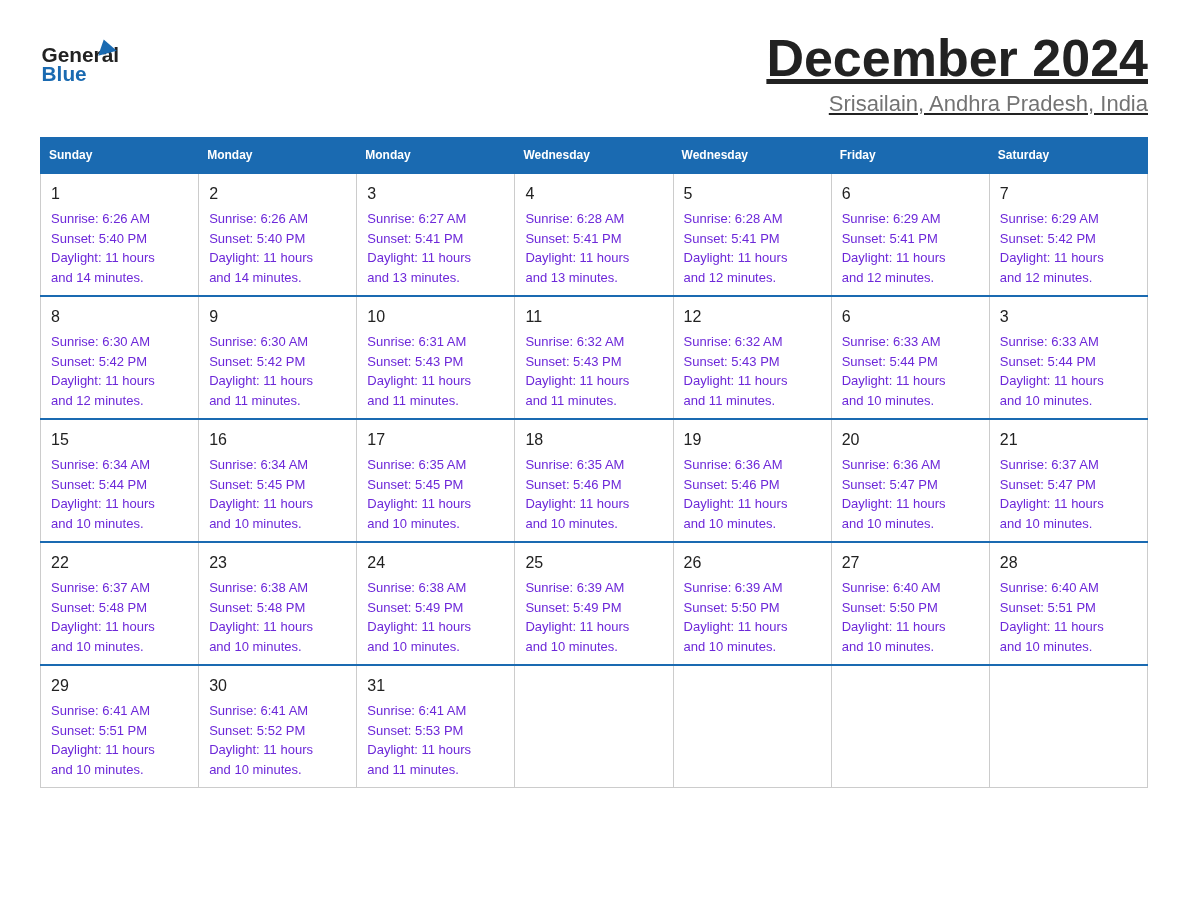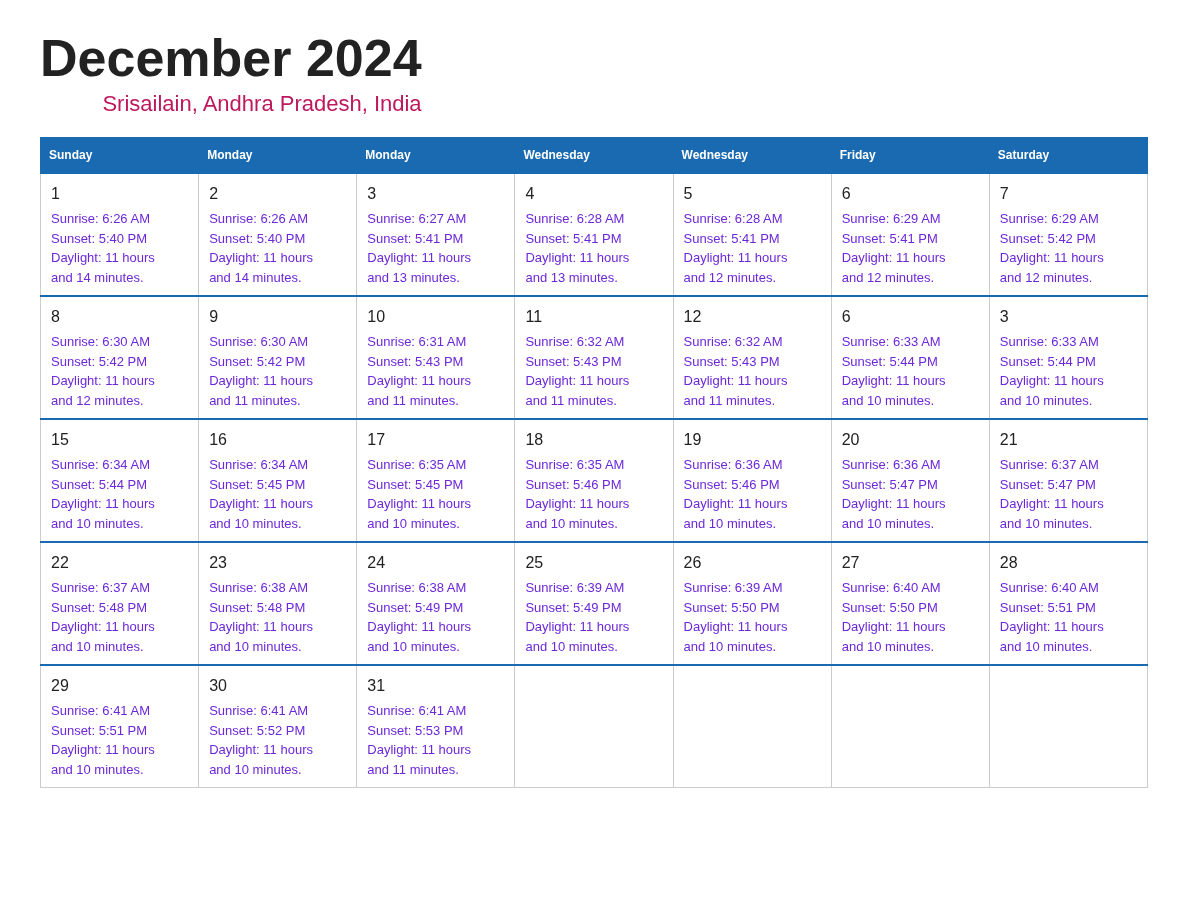--- a/index.html
+++ b/index.html
@@ -15,30 +15,31 @@
       align-items: flex-start;
       margin-bottom: 20px;
     }
     .logo-area {
       display: flex;
       flex-direction: column;
       align-items: flex-start;
     }
     .title-area {
       text-align: right;
+      text-decoration: underline;
     }
     .month-title {
       font-size: 52px;
       font-weight: bold;
       color: #222;
       line-height: 1.1;
     }
     .location-title {
       font-size: 22px;
-      color: #be185d;
+      color: #737373;
       margin-top: 4px;
     }
     .calendar {
       width: 100%;
       border-collapse: collapse;
       margin-top: 10px;
     }
     .calendar th {
       background-color: #1a6ab1;
       color: #fff;
@@ -82,20 +83,29 @@
     }
     .logo-svg {
       width: 80px;
       height: 60px;
     }
   </style>
 </head>
 <body>
 
 <div class="header">
+  <div class="logo-area">
+    <div class="logo-container">
+      <svg class="logo-svg" viewBox="0 0 100 60" xmlns="http://www.w3.org/2000/svg">
+        <text x="2" y="32" font-family="Arial" font-weight="bold" font-size="26" fill="#222">General</text>
+        <polygon points="82,4 94,22 70,22" fill="#1a6ab1" transform="rotate(-15,82,13)"></polygon>
+        <text x="2" y="56" font-family="Arial" font-weight="bold" font-size="26" fill="#1a6ab1">Blue</text>
+      </svg>
+    </div>
+  </div>
   <div class="title-area">
     <div class="month-title">December 2024</div>
     <div class="location-title">Srisailain, Andhra Pradesh, India</div>
   </div>
 </div>
 
 <table class="calendar">
   <thead>
     <tr>
     <th>Sunday</th>

